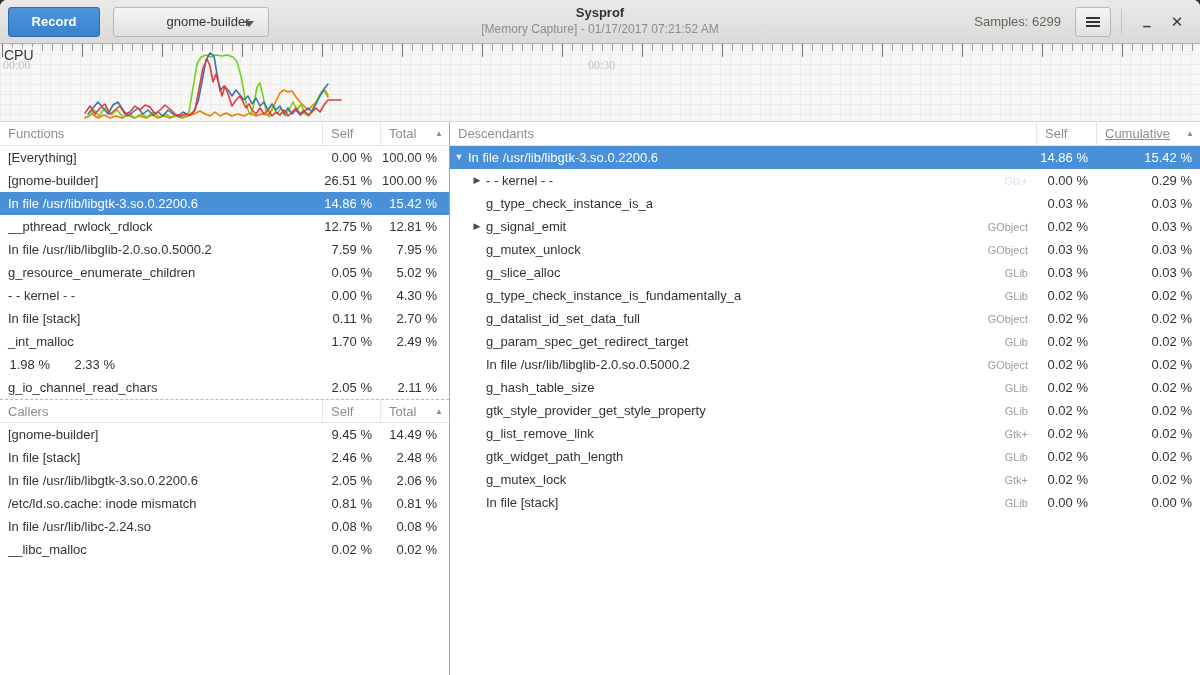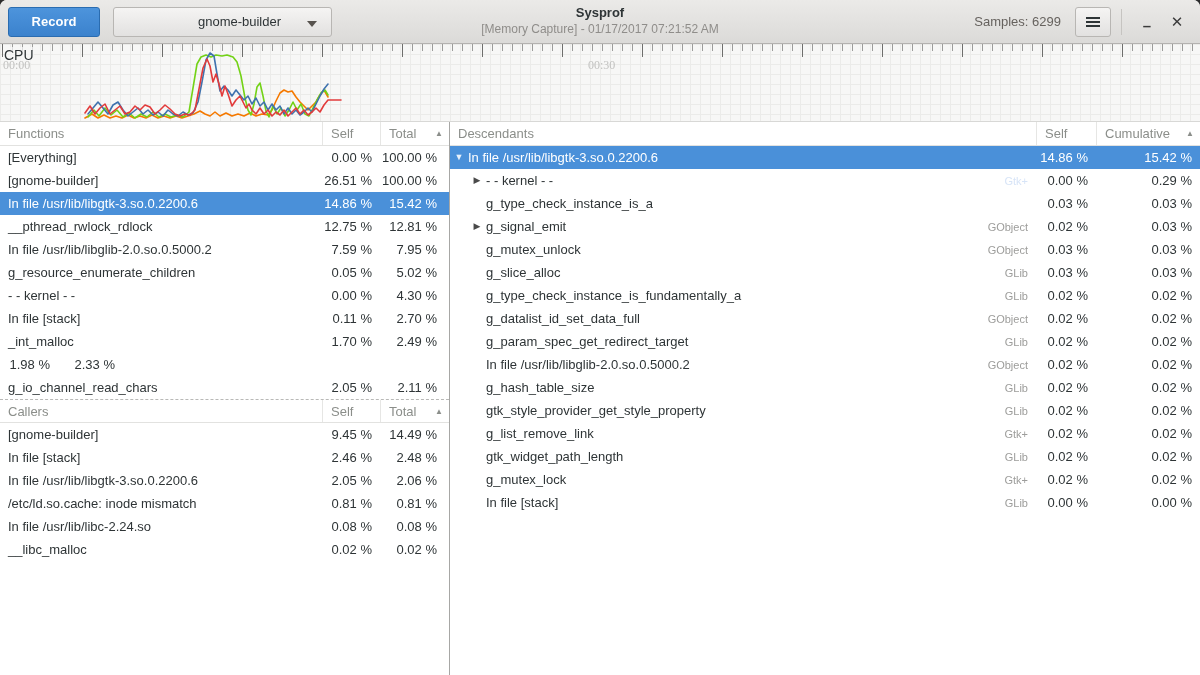--- a/index.html
+++ b/index.html
@@ -7,21 +7,21 @@
   body { font-family:"Liberation Sans", sans-serif; font-size:13px; color:#2e3436; }
   .window { width:1200px; height:675px; background:#ffffff; border-radius:7px 7px 0 0; overflow:hidden; display:flex; flex-direction:column; }
 
   
   .headerbar { position:relative; height:44px; flex:0 0 44px;
     background:linear-gradient(to bottom,#ebeae8,#dbdad8);
     border-bottom:1px solid #b4b2b0; display:flex; align-items:center; padding:0 8px; }
   .btn { border-radius:3px; height:30px; display:inline-flex; align-items:center; justify-content:center; }
   .record-btn { width:92px; background:linear-gradient(to bottom,#4d94dc,#3b82cd);
     border:1px solid #2a6cb0; color:#ffffff; font-weight:bold; margin-right:13px; }
-  .target-btn { width:219px; background:linear-gradient(to bottom,#f5f4f3,#e2e1e0);
+  .target-btn { width:156px; background:linear-gradient(to bottom,#f5f4f3,#e2e1e0);
     border:1px solid #b8b6b3; color:#2e3436; position:relative;padding-left:34px; }
   .target-btn .caret { position:absolute; right:14px; top:13px; width:0; height:0;
     border-left:5px solid transparent; border-right:5px solid transparent; border-top:6px solid #57534e; }
   .title-block { position:absolute; left:0; right:0; top:5px; text-align:center; pointer-events:none; }
   .title-block .title { font-weight:bold; font-size:13px; color:#2e3436; }
   .title-block .subtitle { font-size:12px; color:#8f8d8a; margin-top:2px; }
   .header-right { margin-left:auto; display:flex; align-items:center; }
   .samples { color:#66625e; margin-right:14px; }
   .menu-btn { width:36px; background:linear-gradient(to bottom,#f5f4f3,#e2e1e0);
     border:1px solid #b8b6b3; }
@@ -55,21 +55,21 @@
   .right-panel { flex:1; background:#fff; }
 
   .thead { display:flex; height:24px; line-height:23px; background:#ffffff;
     border-bottom:1px solid #e2e2e0; color:#8b8e8a; }
   .thead .hc { padding-left:8px; white-space:nowrap; overflow:hidden; }
   .thead .hc + .hc { border-left:1px solid #e6e6e4; }
   .hc-name { flex:1; }
   .hc-self { width:58px; flex:0 0 58px; }
   .hc-total { width:69px; flex:0 0 69px; position:relative; }
   .hc-self-r { width:60px; flex:0 0 60px; }
-  .hc-cum { width:104px; flex:0 0 104px; position:relative; }
+  .hc-cum { width:104px; flex:0 0 104px; position:relative;text-decoration:underline; }
   .sort-arrow { position:absolute; right:6px; top:0; font-size:8px; color:#8b8e8a; }
 
   .row { display:flex; height:23px; line-height:23px; white-space:nowrap; }
   .row .name { flex:1; padding-left:8px; overflow:hidden; text-overflow:ellipsis; }
   .row .num { text-align:right; }
   .row .self { width:58px; flex:0 0 58px; padding-right:8px; }
   .row .total { width:69px; flex:0 0 69px; padding-right:12px; }
   .row.selected { background:#4a90d9; color:#ffffff; }
 
   .callers-head { border-top:1px dashed #b9b9b7; }

